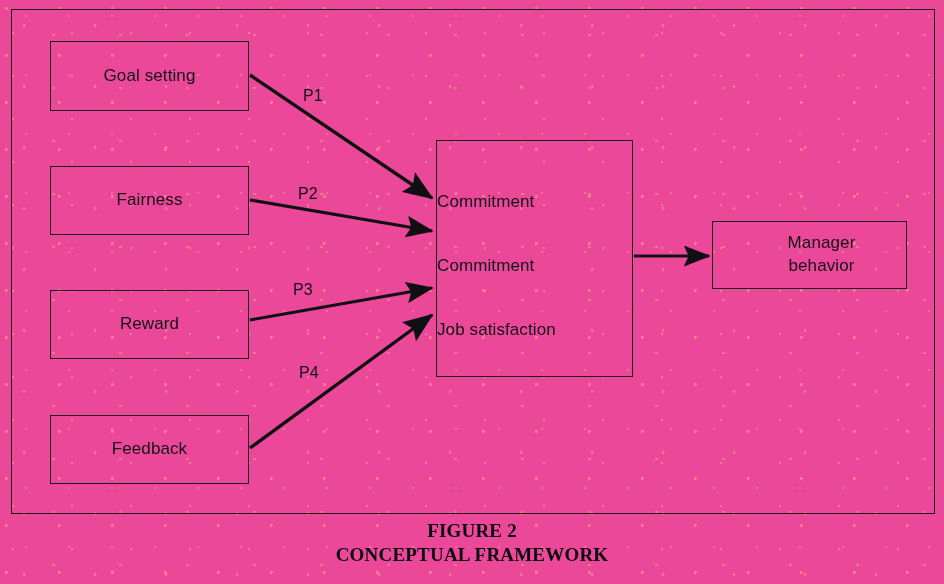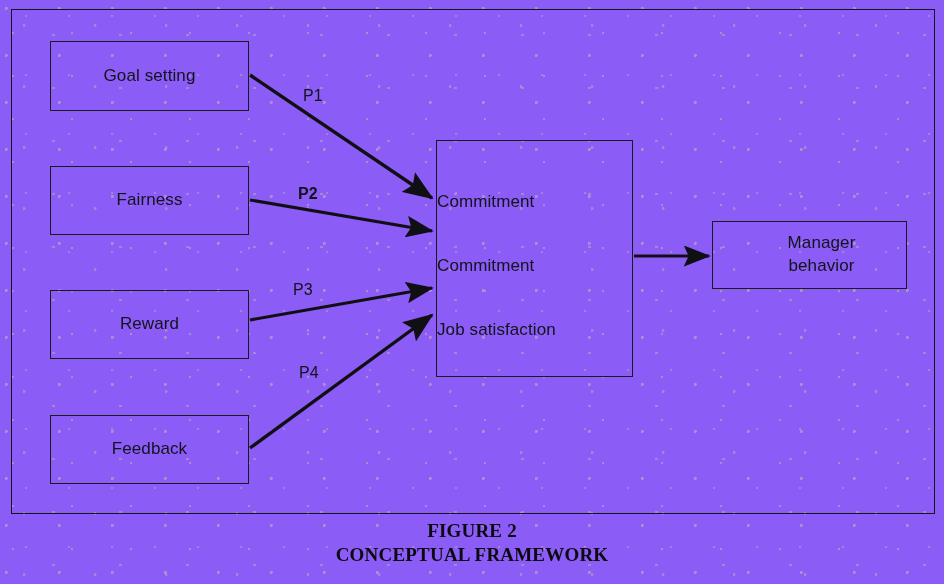--- a/index.html
+++ b/index.html
@@ -5,21 +5,21 @@
 <style>
   html, body {
     margin: 0;
     padding: 0;
     background: #ffffff;
   }
   #page {
     position: relative;
     width: 944px;
     height: 584px;
-    background: #8b5cf6;
+    background: #ec4899;
     font-family: "Liberation Sans", sans-serif;
     overflow: hidden;
   }
   
   #speckle {
     position: absolute;
     left: 0; top: 0;
     width: 944px; height: 584px;
     pointer-events: none;
     opacity: .55;
@@ -80,21 +80,21 @@
     width: 944px; height: 584px;
     pointer-events: none;
   }
   .edge-label {
     position: absolute;
     color: #13131b;
     font-size: 16px;
     letter-spacing: .2px;
   }
   #edge-label-p1 { left: 303px; top: 87px; }
-  #edge-label-p2 { left: 298px; top: 185px; font-weight: bold; }
+  #edge-label-p2 { left: 298px; top: 185px; }
   #edge-label-p3 { left: 293px; top: 281px; }
   #edge-label-p4 { left: 299px; top: 364px; }
 
   #caption {
     position: absolute;
     left: 0;
     top: 519px;
     width: 944px;
     text-align: center;
     font-family: "Liberation Serif", serif;

